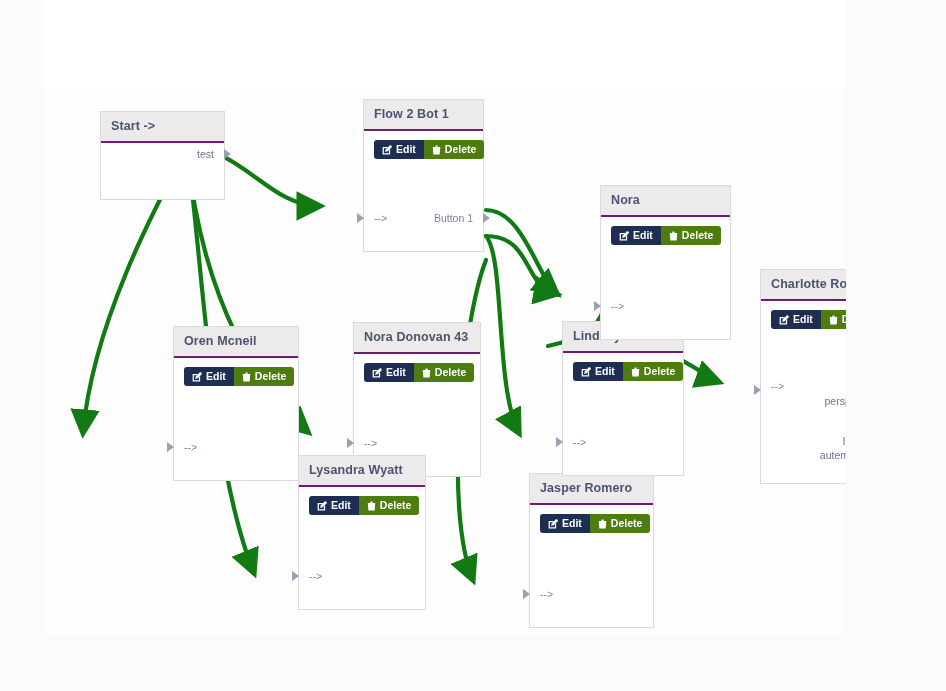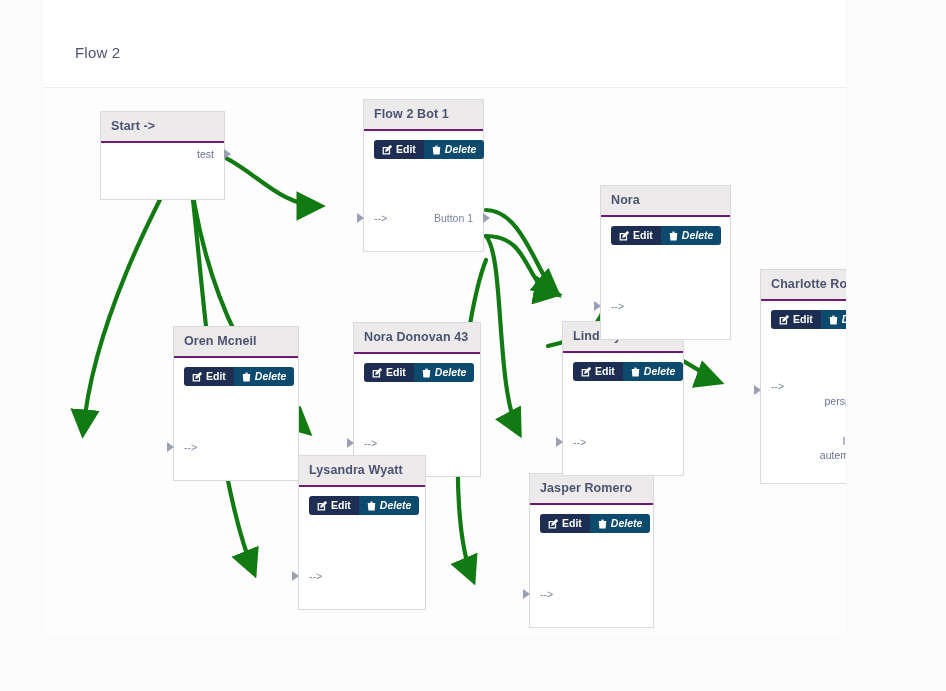--- a/index.html
+++ b/index.html
@@ -98,23 +98,22 @@
     white-space: nowrap;
     cursor: pointer;
     border: none;
     text-align: right;
   }
   .btn-edit {
     background: #1d2e52;
     border-radius: 3px 0 0 3px;
   }
   .btn-del {
-    background: #0c4a6e;
+    background: #4d7c0f;
     border-radius: 0 3px 3px 0;
-    font-style: italic;
   }
   .btn svg { display:block; }
   
   .ports {
     position: relative;
   }
   .port-row {
     position: relative;
     height: 22px;
     line-height: 22px;
@@ -163,23 +162,20 @@
   .n-lindsey    { left:519px; top:233px; width:122px; }
   .n-brett      { left:557px; top:97px;  width:131px; }
   .n-charlotte  { left:717px; top:181px; width:126px; }
 </style>
 </head>
 <body>
 
 <div id="page">
   <div class="card">
 
-    <div class="card-header">
-      <div class="card-title">Flow 2</div>
-    </div>
 
     <div class="canvas">
 
       <svg class="edges" viewBox="0 0 803 548" width="803" height="548">
         <defs>
           <marker id="ah" viewBox="0 0 10 10" refX="8" refY="5" markerWidth="7" markerHeight="7" orient="auto-start-reverse">
             <path d="M 0 0 L 10 5 L 0 10 z" fill="#127a12"></path>
           </marker>
         </defs>
         <g fill="none" stroke="#127a12" stroke-width="4.2" stroke-linecap="round">

